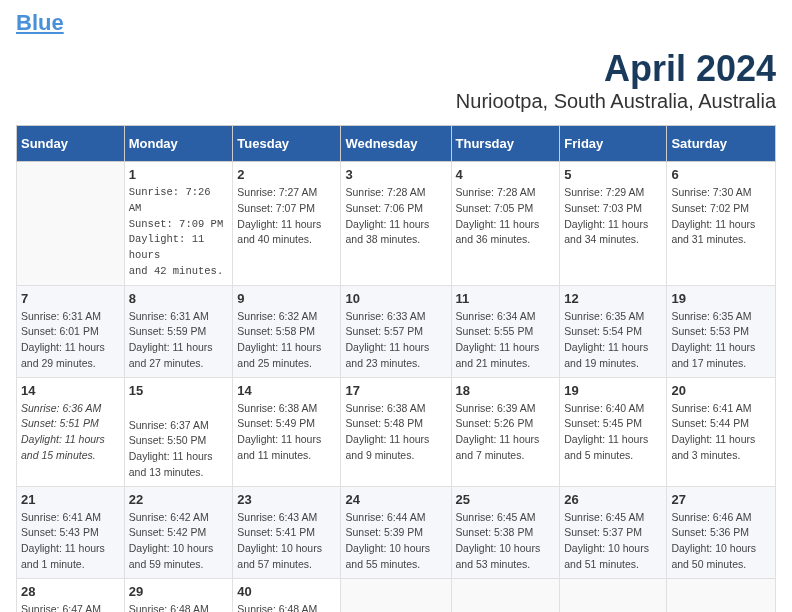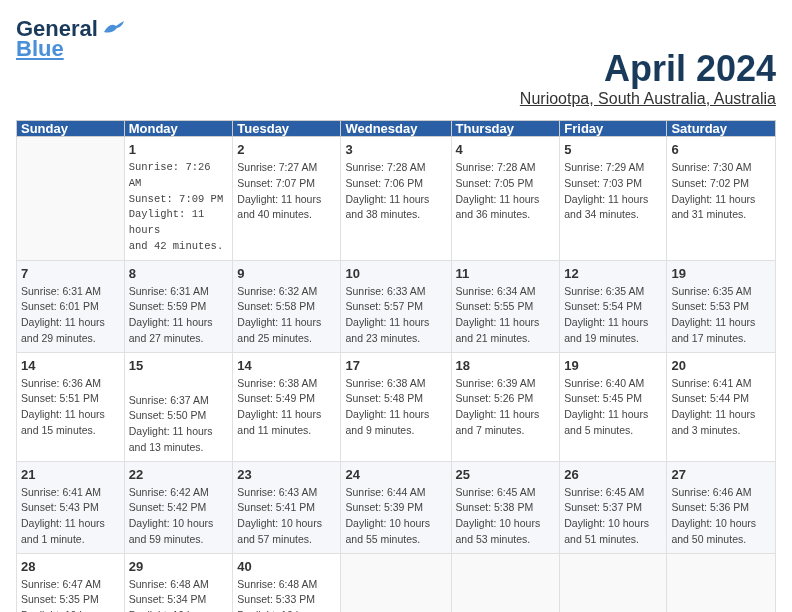--- a/index.html
+++ b/index.html
@@ -24,33 +24,32 @@
     .title-block {
       text-align: right;
     }
     .month-year {
       font-size: 36px;
       font-weight: bold;
       color: #1a3a5c;
       margin-top: 32px;
     }
     .location {
-      font-size: 16px;
+      font-size: 20px;
       color: #333;
-      text-decoration: underline;
     }
     table {
       width: 100%;
       border-collapse: collapse;
       font-size: 11px;
     }
     thead tr th {
       background-color: #2a5fa5;
       color: #fff;
-      padding: 0 4px;
+      padding: 10px 4px;
       text-align: left;
       font-size: 13px;
       font-weight: bold;
       border: 1px solid #ccc;
     }
     tbody tr {
       border-bottom: 1px solid #ddd;
     }
     tbody tr:nth-child(odd) {
       background-color: #fff;
@@ -79,26 +78,20 @@
     }
     .empty-cell {
       background: #f9f9f9;
     }
   </style>
 </head>
 <body>
 
 <div class="header">
   <div class="logo">
-    <div style="display:flex;align-items:center;gap:4px;">
-      <span style="font-size:22px;font-weight:bold;color:#1a3a5c;">General</span>
-      <svg width="22" height="18" viewBox="0 0 22 18">
-        <path d="M2 12 Q8 2 14 6 Q18 3 22 1 Q20 7 15 8 Q10 14 2 12Z" fill="#4a90d9"></path>
-      </svg>
-    </div>
     <span style="font-size:22px;font-weight:bold;color:#4a90d9;margin-top:-6px;text-decoration:underline;">Blue</span>
   </div>
   <div class="title-block">
     <div class="month-year">April 2024</div>
     <div class="location">Nuriootpa, South Australia, Australia</div>
   </div>
 </div>
 
 <table>
   <thead>
@@ -205,21 +198,21 @@
           <span class="day-number">19</span>
           <div class="day-info" style="white-space: pre-line;">Sunrise: 6:35 AM
 Sunset: 5:53 PM
 Daylight: 11 hours
 and 17 minutes.</div>
         </td>
       </tr>
       <tr>
         <td>
           <span class="day-number">14</span>
-          <div class="day-info" style="white-space: pre-line;">Sunrise: 6:36 AM
+          <div class="day-info" style="white-space: pre-line; font-style: italic;">Sunrise: 6:36 AM
 Sunset: 5:51 PM
 Daylight: 11 hours
 and 15 minutes.</div>
         </td>
         <td>
           <span class="day-number">15</span>
           <div class="day-info" style="white-space: pre-line; margin-top: 20px;">Sunrise: 6:37 AM
 Sunset: 5:50 PM
 Daylight: 11 hours
 and 13 minutes.</div>

